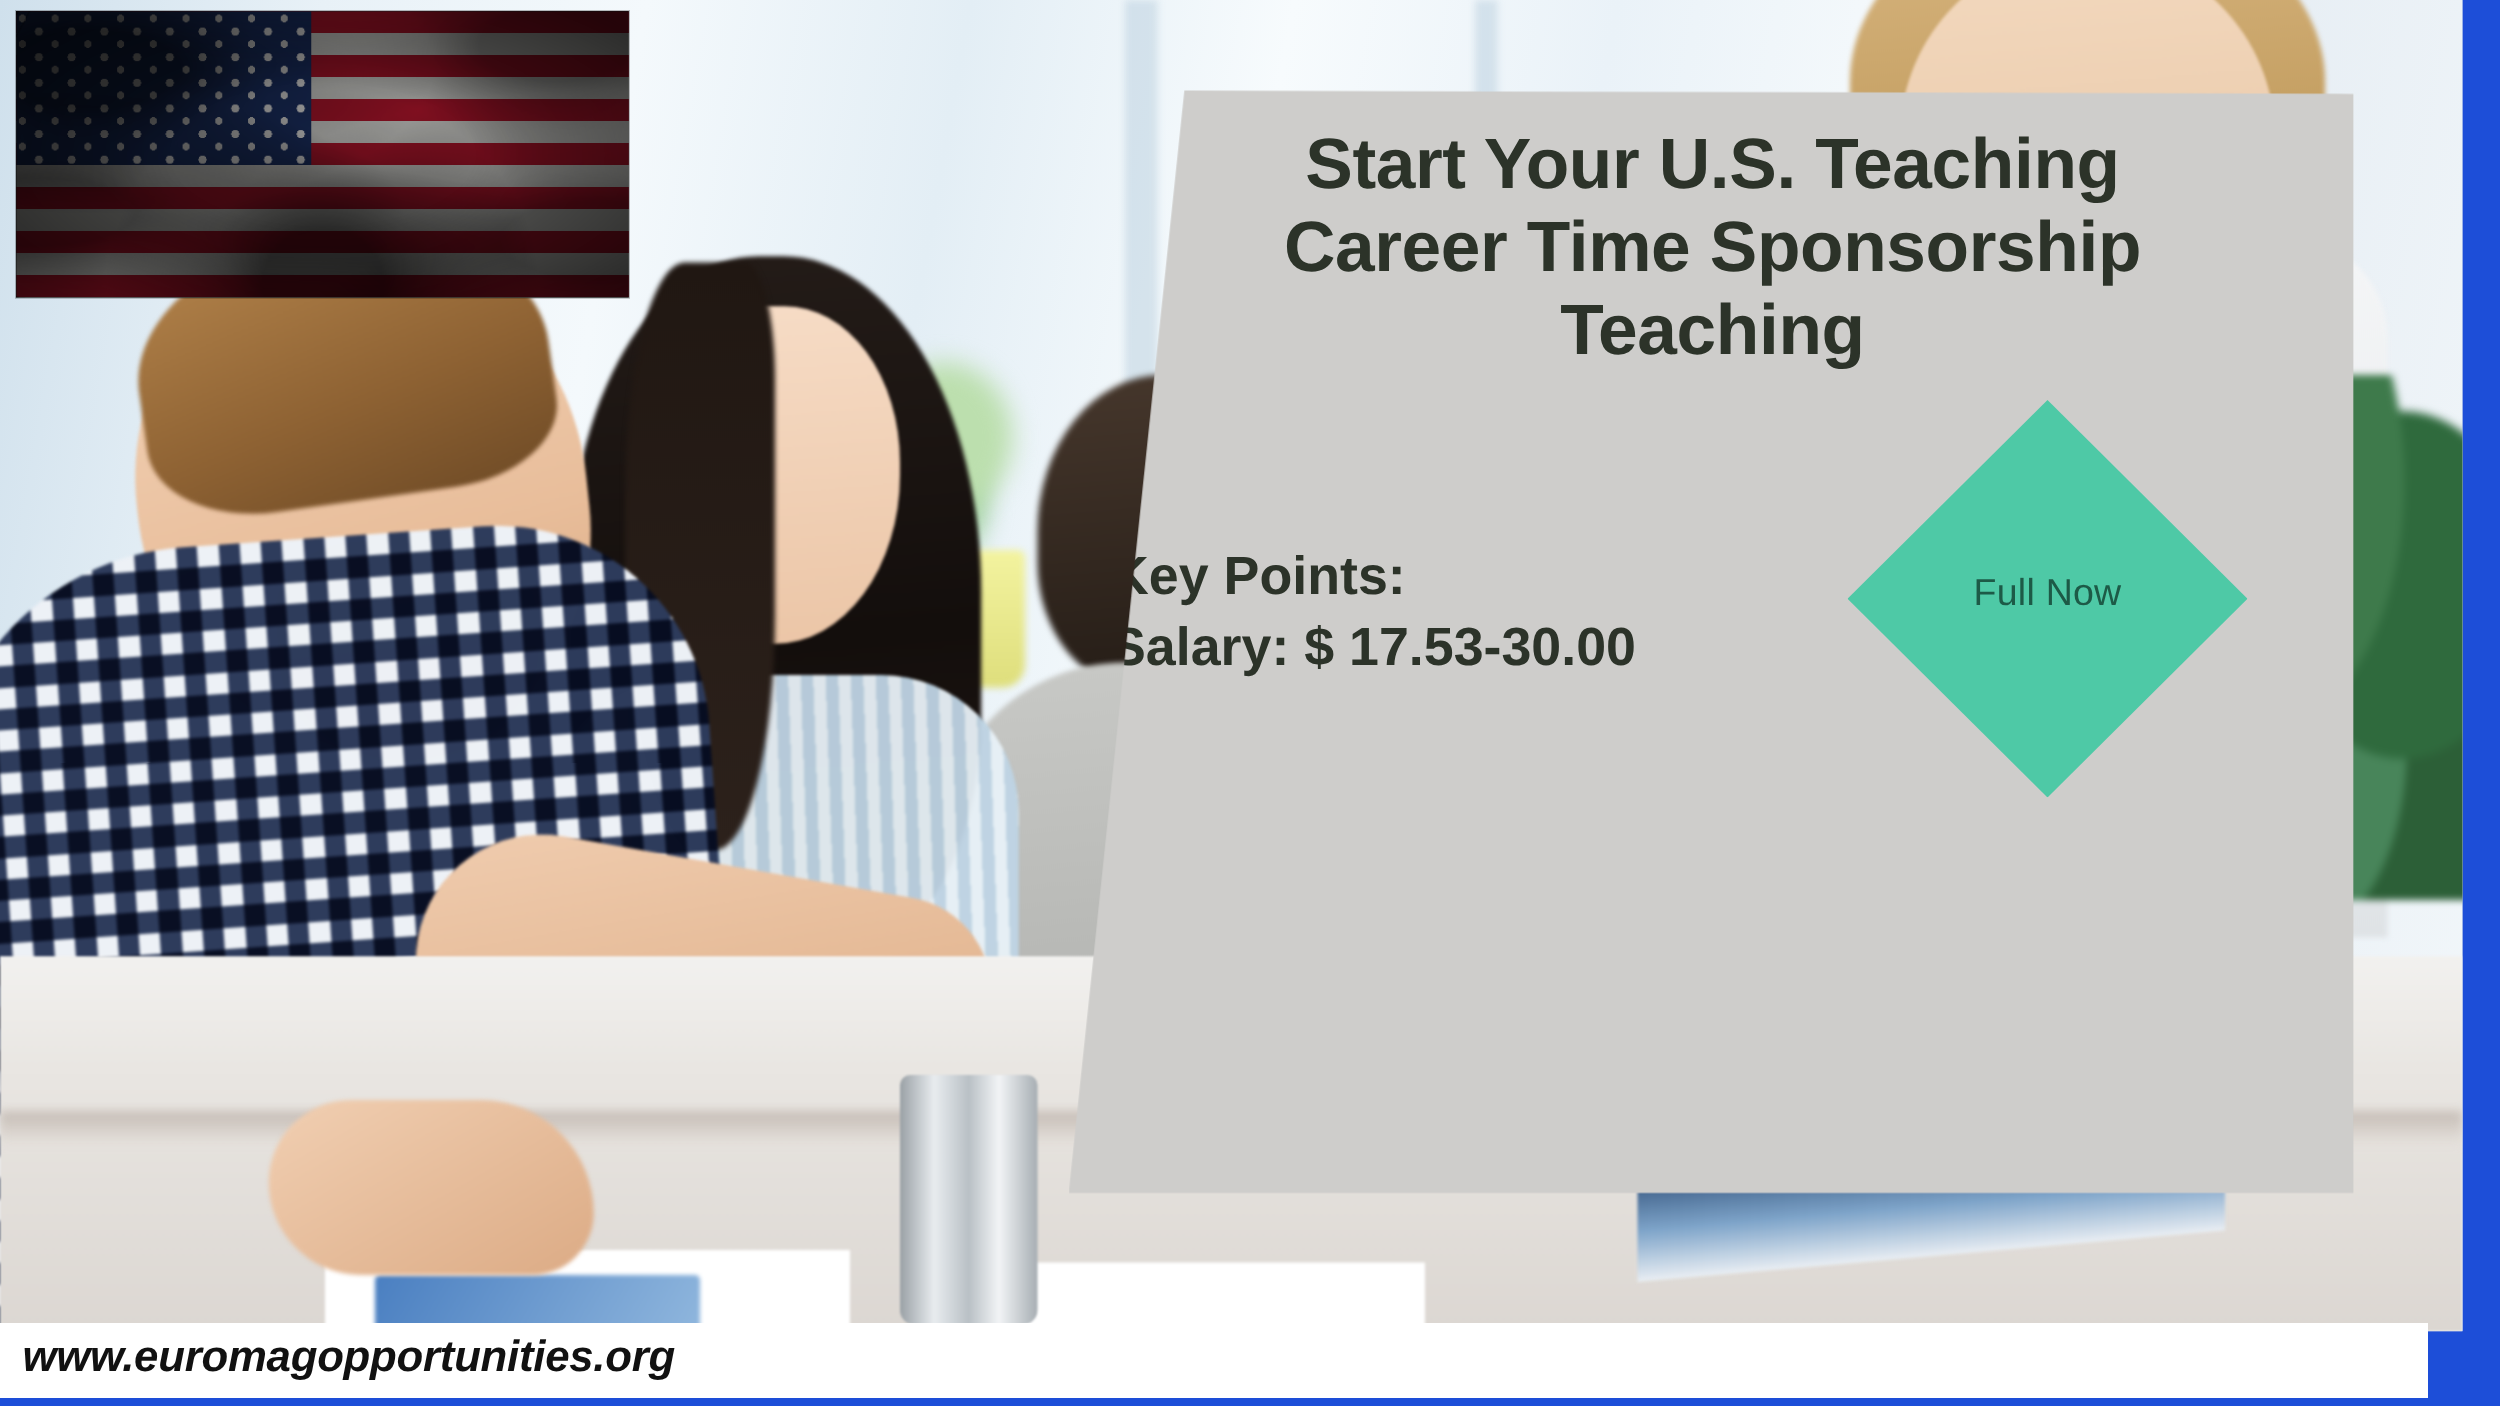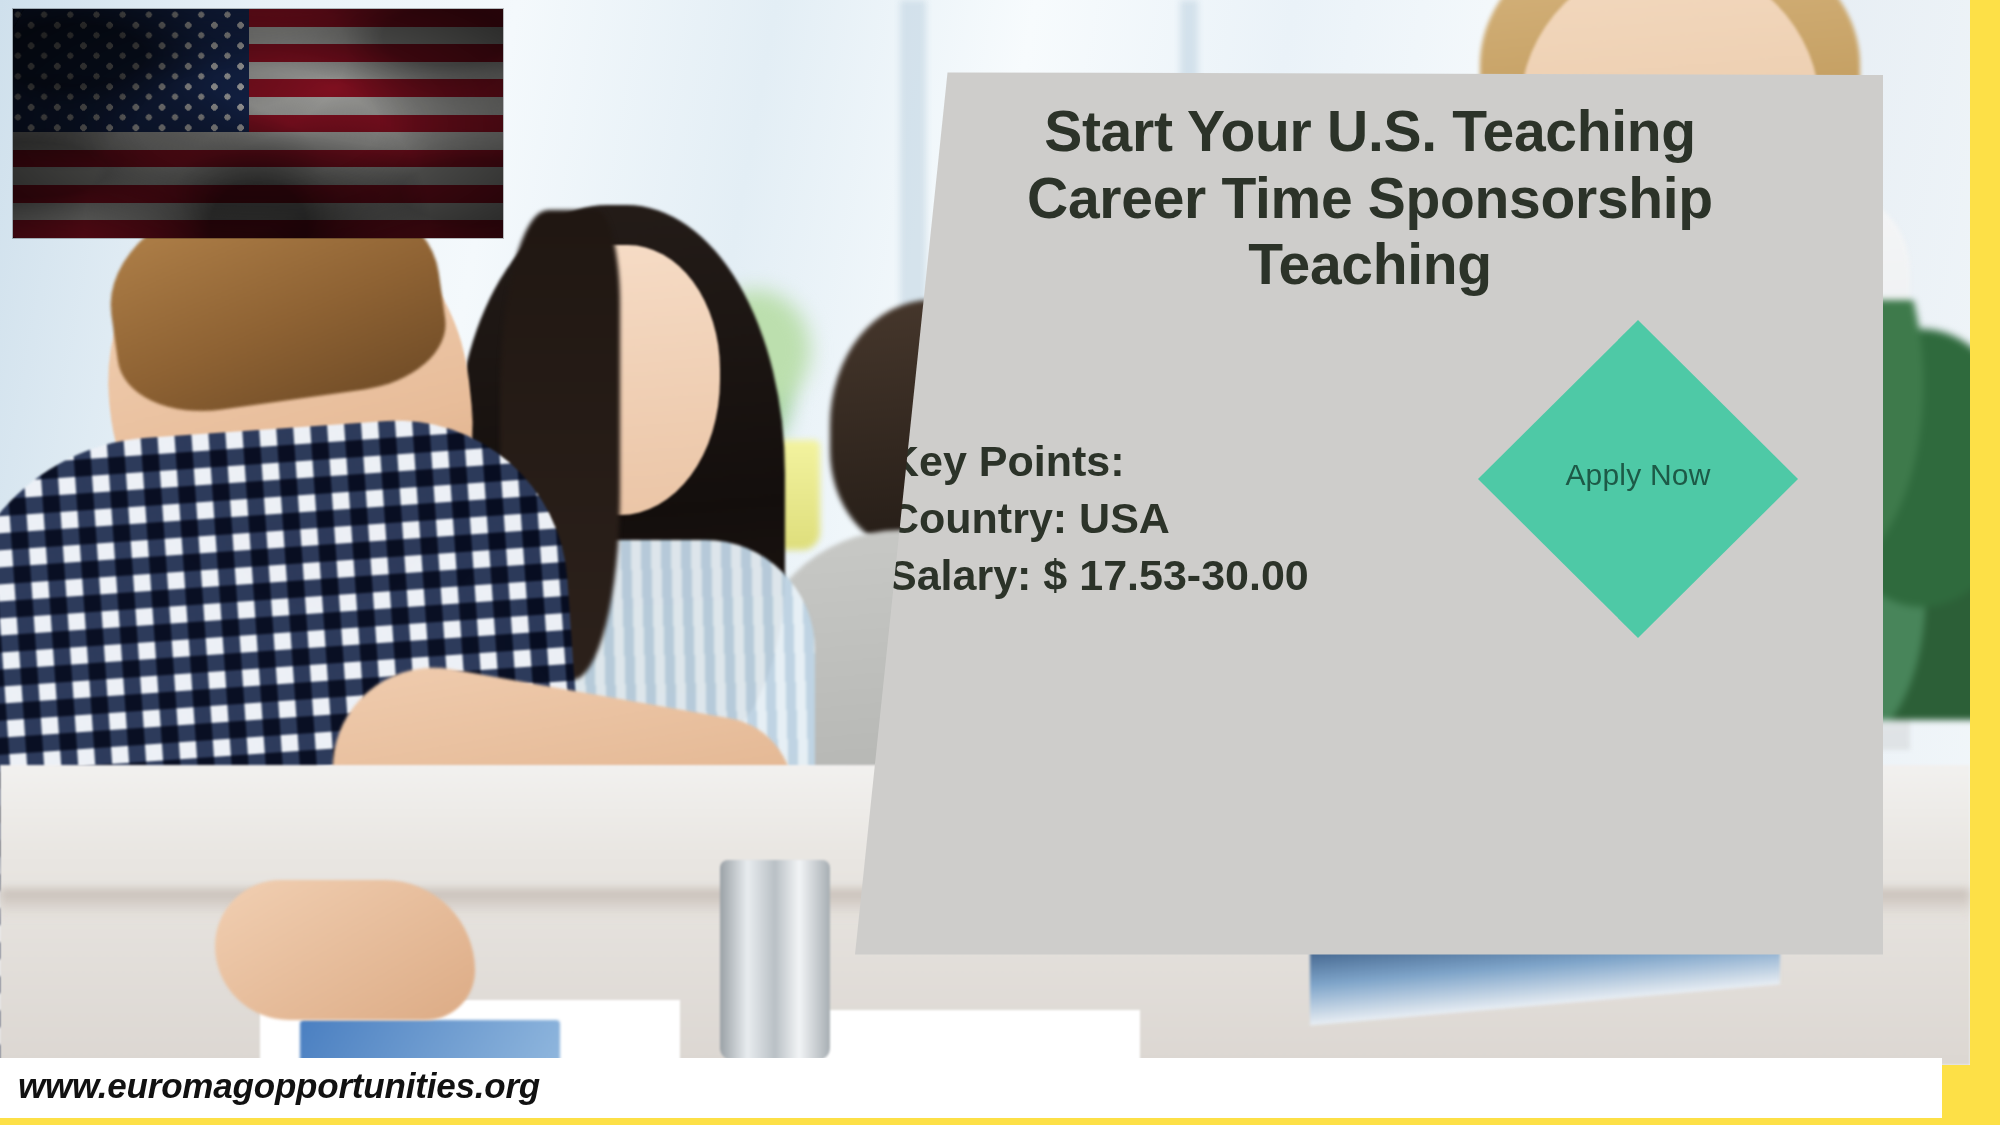--- a/index.html
+++ b/index.html
@@ -12,21 +12,21 @@
     width: 2000px;
     height: 1125px;
     font-family: "Liberation Sans", sans-serif;
     overflow: hidden;
   }
 
   .poster {
     position: relative;
     width: 2000px;
     height: 1125px;
-    background: #fde047;
+    background: #1d4ed8;
     overflow: hidden;
   }
 
   
   .photo {
     position: absolute;
     left: 0;
     top: 0;
     width: 1970px;
     height: 1065px;
@@ -572,27 +572,26 @@
   <div class="panel">
 
     <div class="panel-heading">
       <span class="hline">Start Your U.S. Teaching</span>
       <span class="hline">Career Time Sponsorship</span>
       <span class="hline">Teaching</span>
     </div>
 
     <div class="keypoints">
       <span class="kp-line">Key Points:</span>
-      <span class="kp-line">Country: USA</span>
       <span class="kp-line">Salary: $ 17.53-30.00</span>
     </div>
 
     <div class="diamond-wrap">
       <div class="diamond"></div>
-      <div class="diamond-label">Apply Now</div>
+      <div class="diamond-label">Full Now</div>
     </div>
 
   </div>
 
   <div class="footer">
     <div class="footer-url">www.euromagopportunities.org</div>
   </div>
 
 </div>
 

